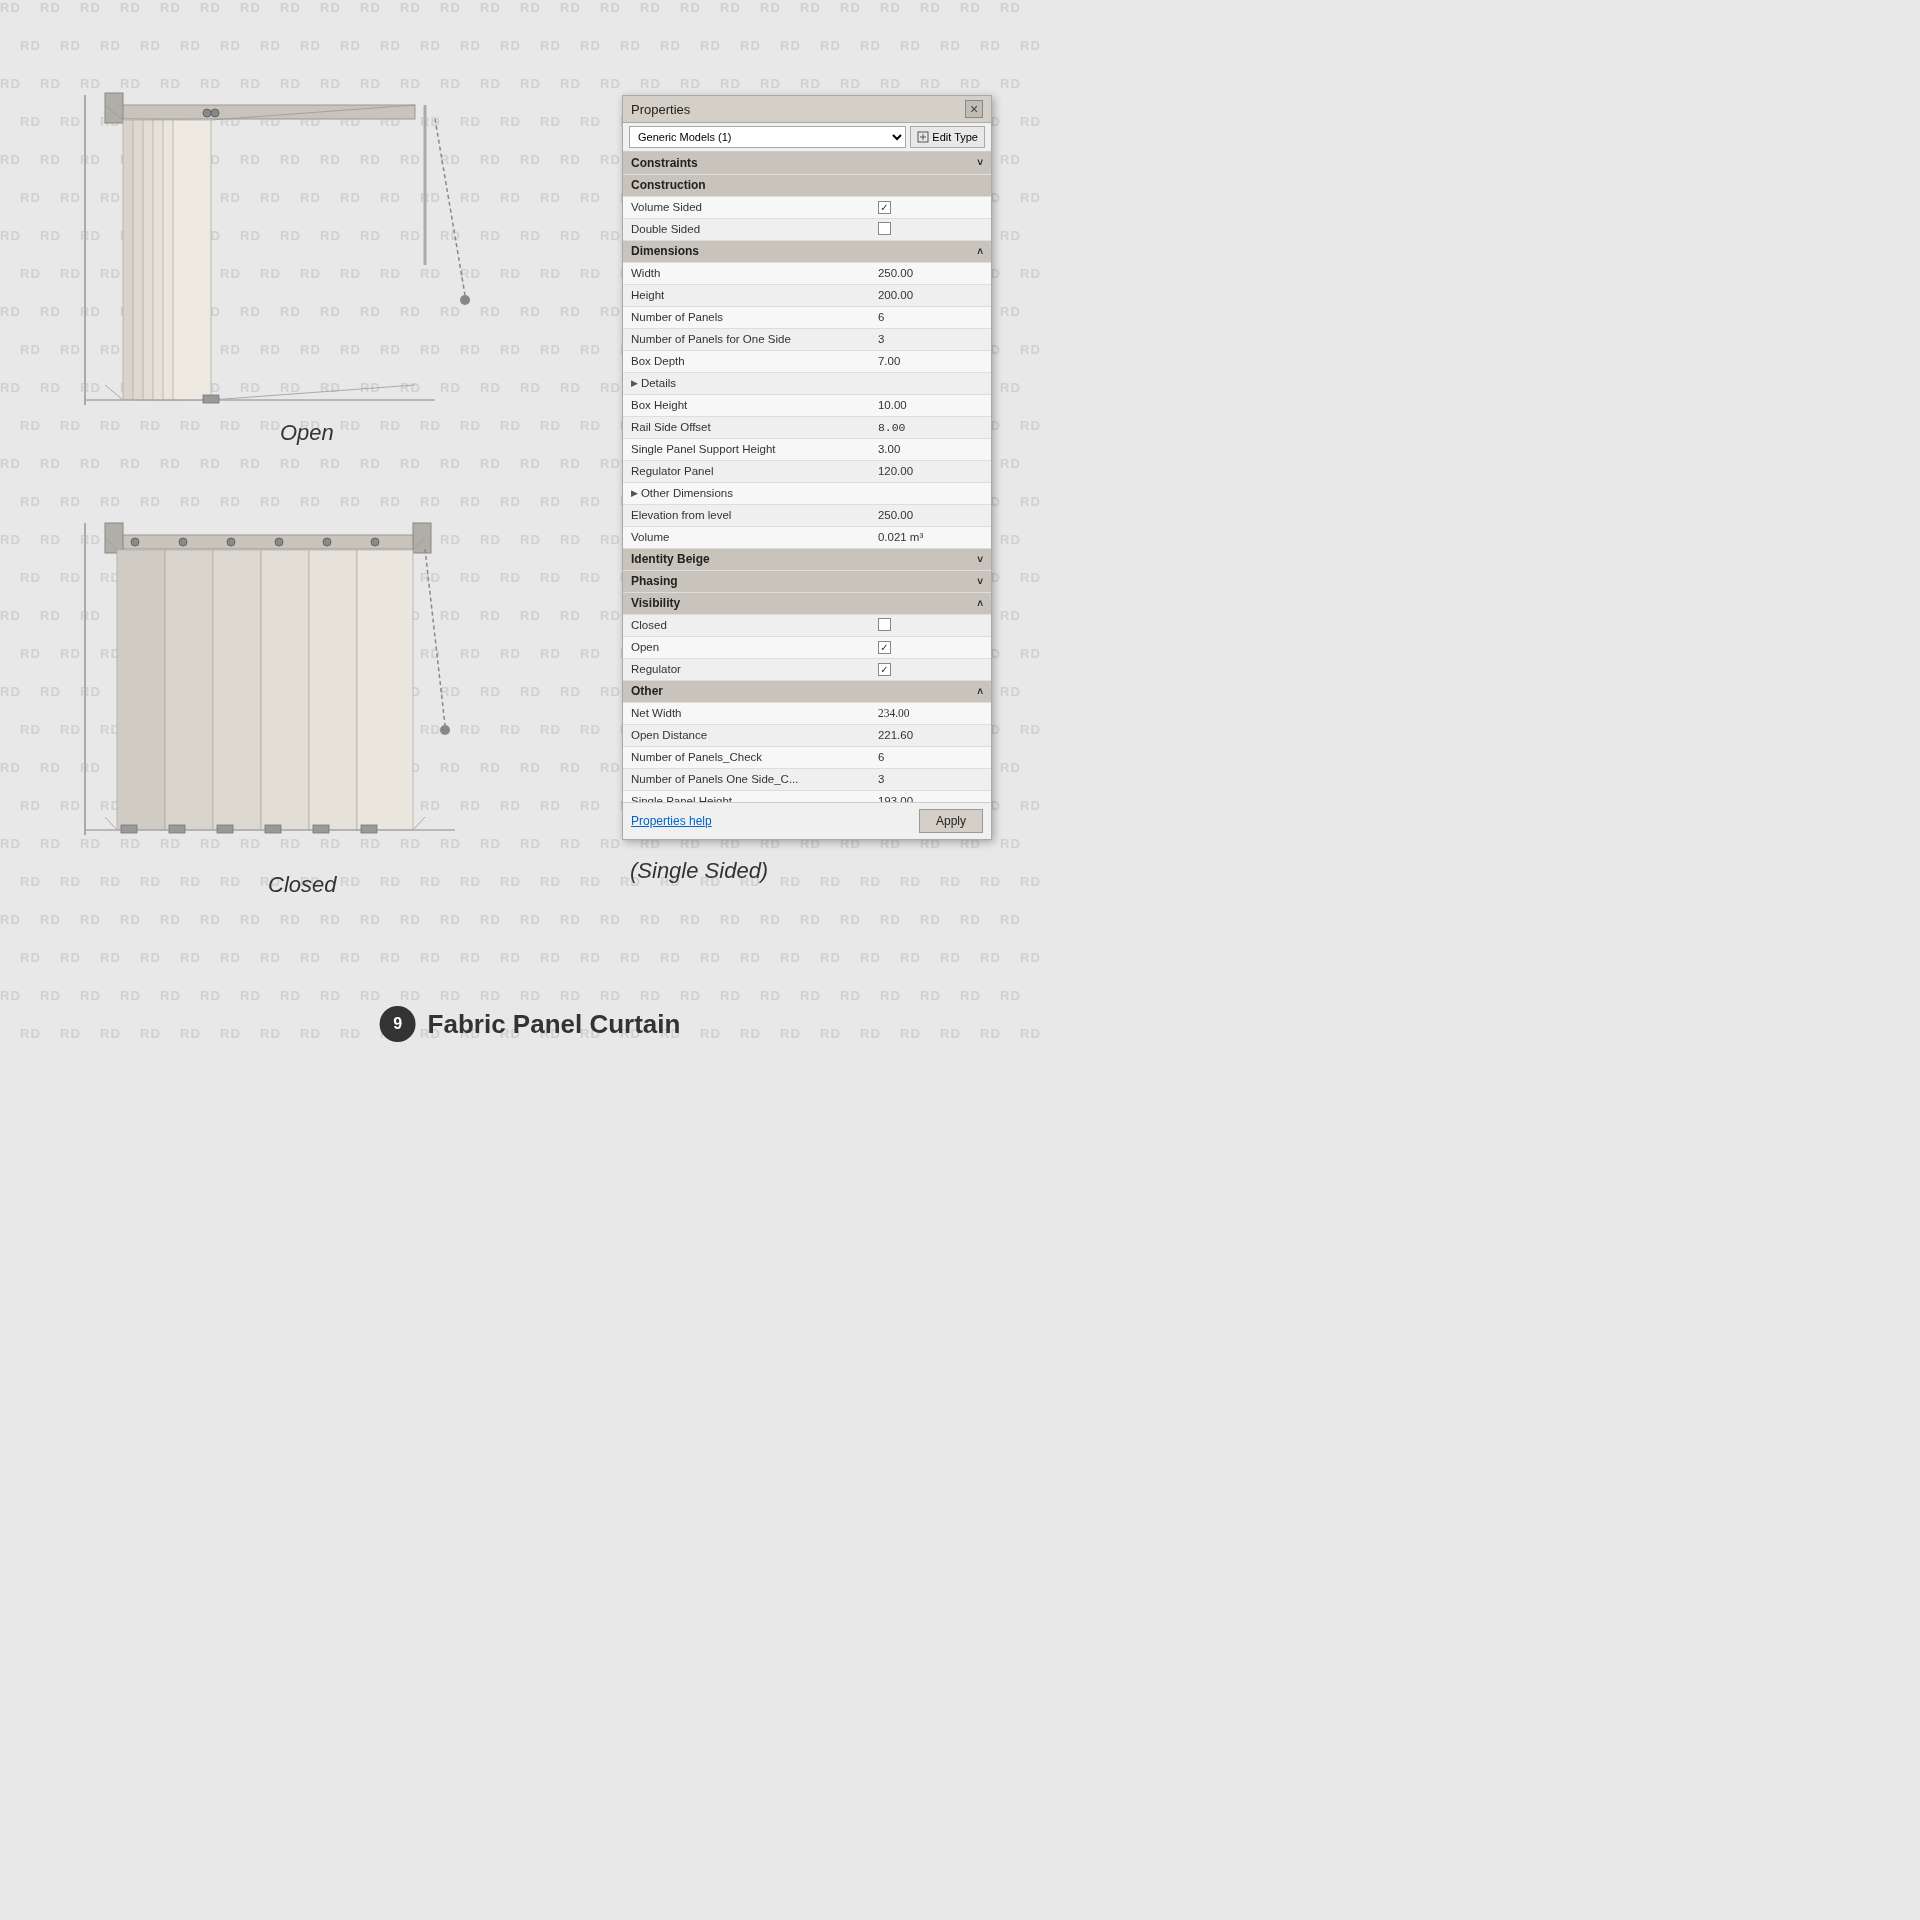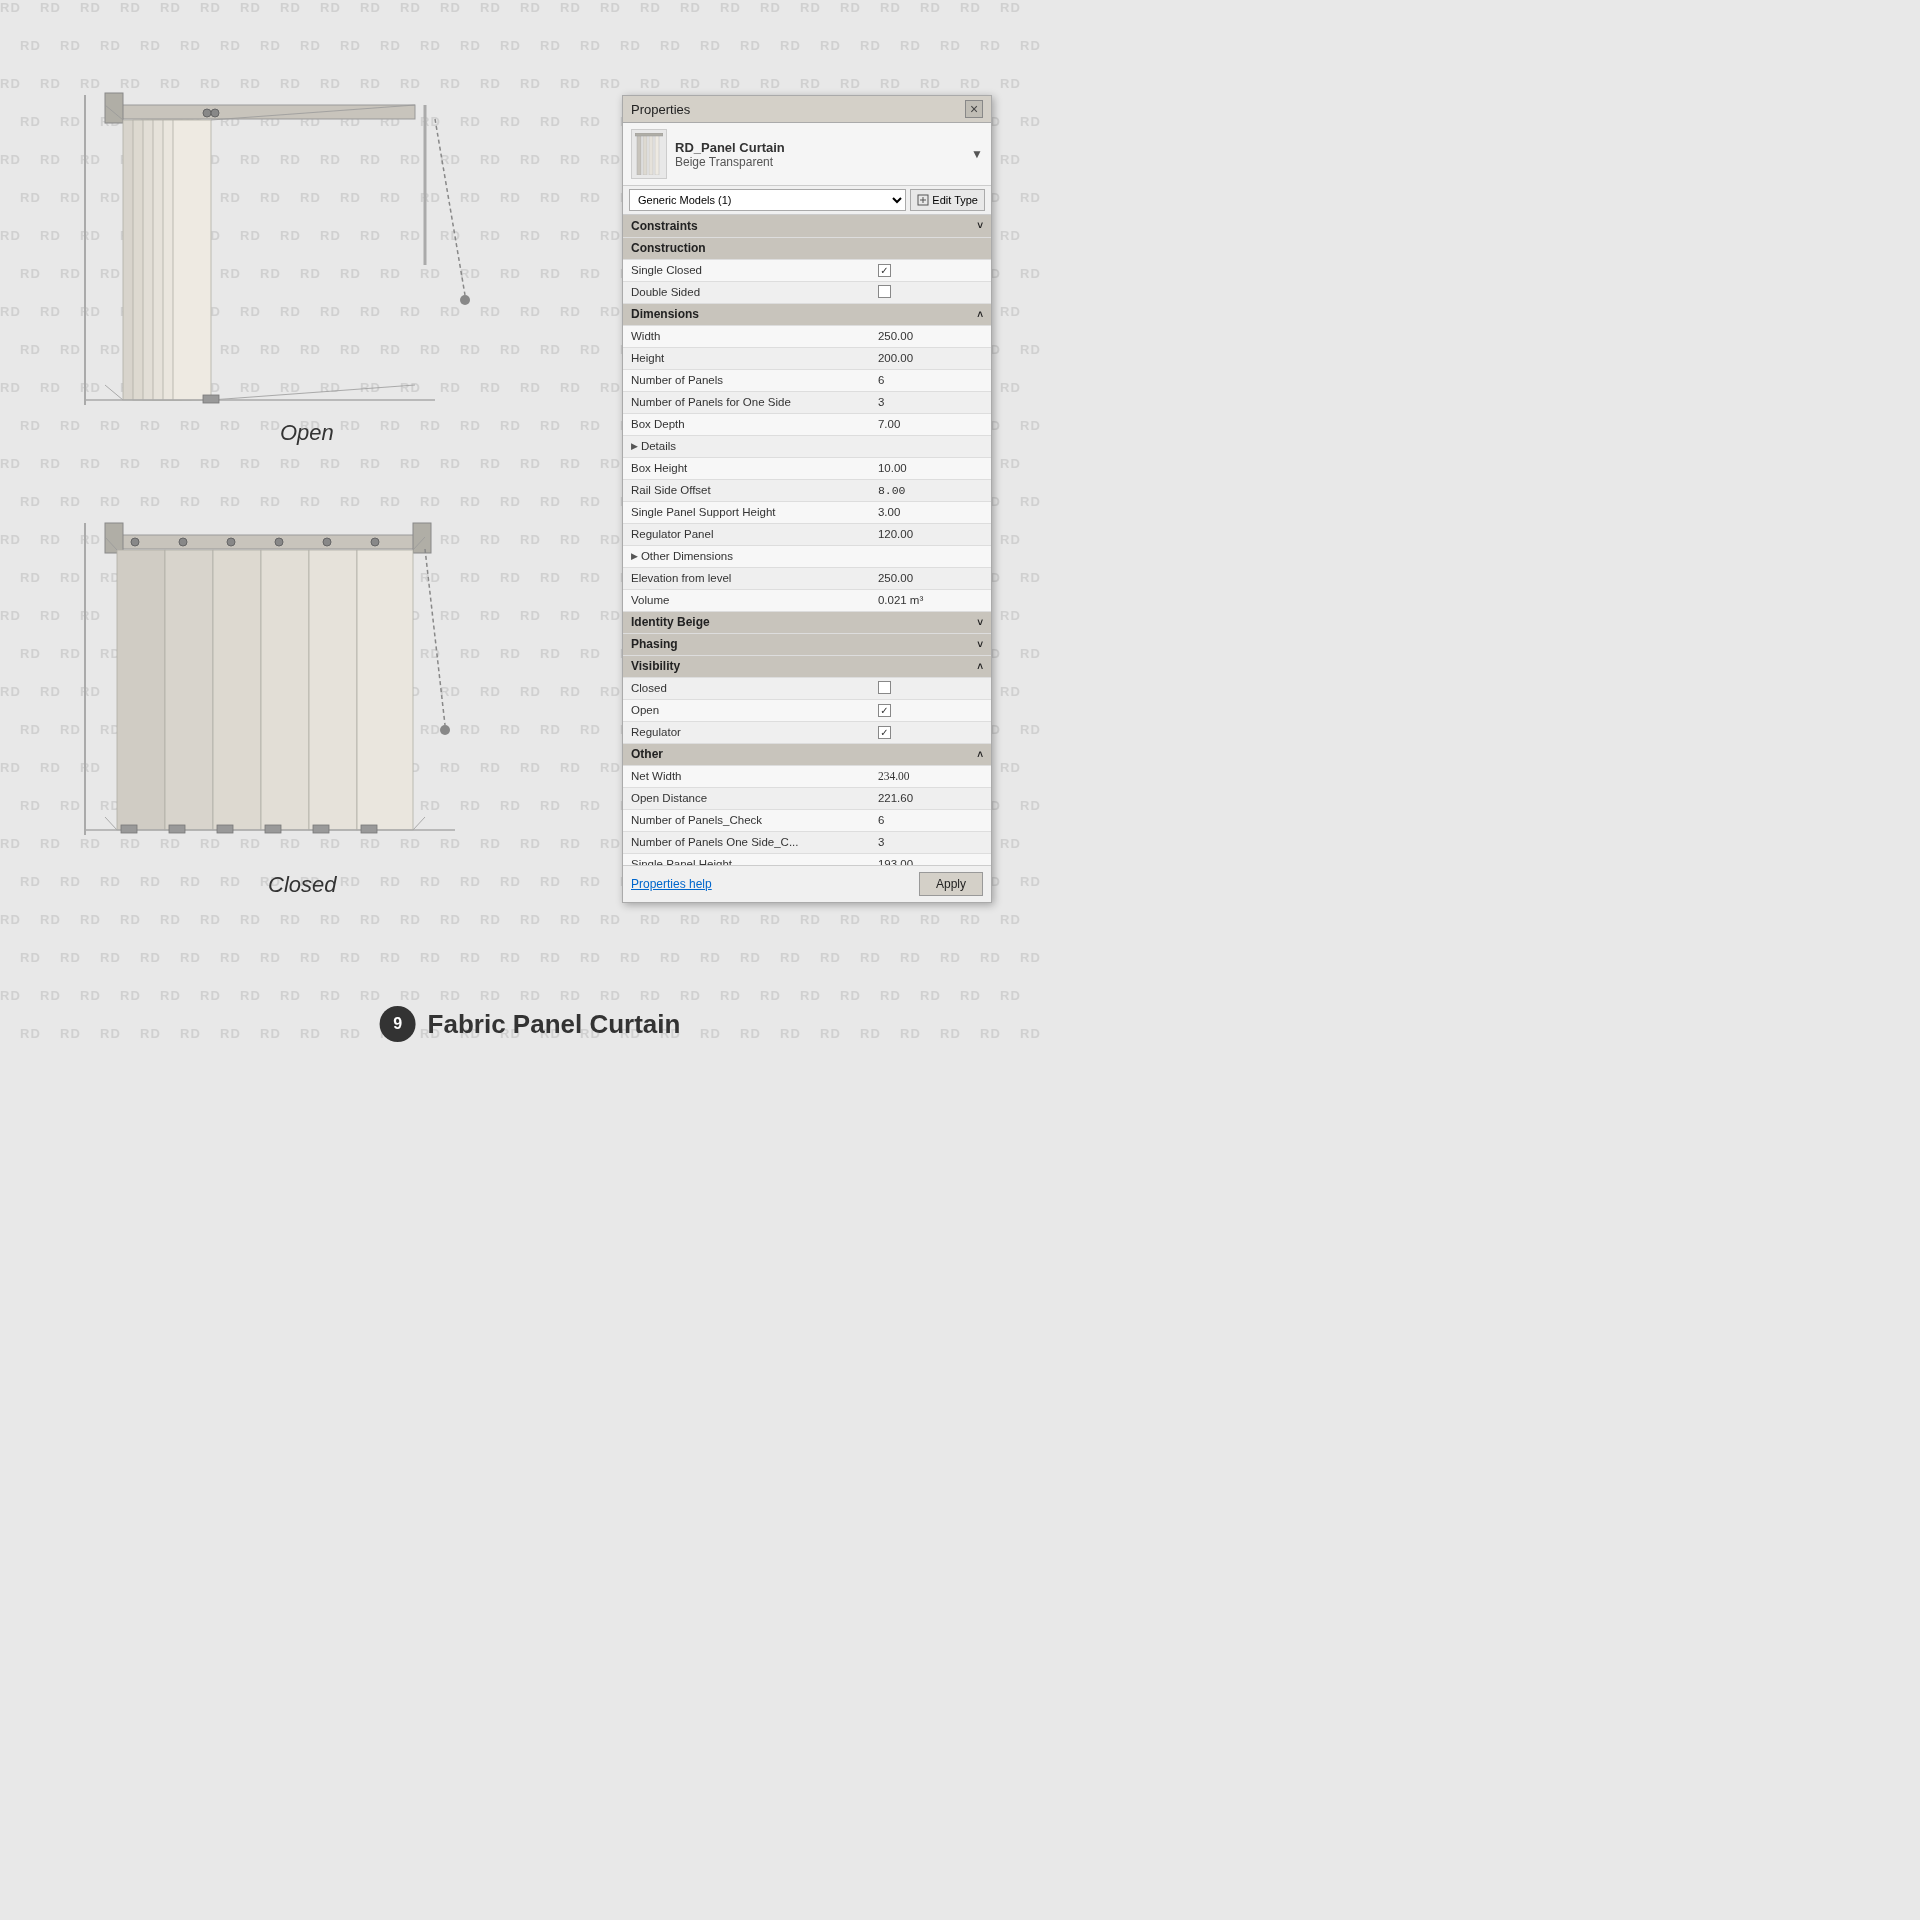--- a/index.html
+++ b/index.html
@@ -1105,37 +1105,20 @@
 
   <div class="label-single-sided">(Single Sided)</div>
 
   <div class="properties-panel">
 
     <div class="panel-titlebar">
       <span class="panel-title">Properties</span>
       <div class="panel-close">×</div>
     </div>
 
-    <div class="panel-header">
-      <div class="panel-icon">
-        <svg viewBox="0 0 28 42" xmlns="http://www.w3.org/2000/svg">
-
-          <rect x="2" y="0" width="4" height="42" fill="#c8c4bc" stroke="#aaa" stroke-width="0.5"></rect>
-          <rect x="8" y="2" width="4" height="40" fill="#ddd9d0" stroke="#bbb" stroke-width="0.5"></rect>
-          <rect x="14" y="2" width="4" height="40" fill="#e6e2da" stroke="#bbb" stroke-width="0.5"></rect>
-          <rect x="20" y="2" width="4" height="40" fill="#eeeae2" stroke="#bbb" stroke-width="0.5"></rect>
-          <rect x="0" y="0" width="28" height="3" fill="#b0aea6" stroke="#999" stroke-width="0.5"></rect>
-        </svg>
-      </div>
-      <div>
-        <div class="panel-name">RD_Panel Curtain</div>
-        <div class="panel-subname">Beige Transparent</div>
-      </div>
-      <div class="panel-dropdown-arrow">▼</div>
-    </div>
 
     <div class="panel-type-row">
       <select class="type-select">
         <option>Generic Models (1)</option>
       </select>
       <button class="edit-type-btn">
         <svg width="12" height="12" viewBox="0 0 12 12">
           <rect x="1" y="1" width="10" height="10" fill="none" stroke="#555" stroke-width="1"></rect>
           <line x1="3" y1="6" x2="9" y2="6" stroke="#555" stroke-width="1"></line>
           <line x1="6" y1="3" x2="6" y2="9" stroke="#555" stroke-width="1"></line>
@@ -1156,21 +1139,21 @@
               </td>
             </tr>
             <tr>
               <td colspan="2" class="section-header">
                 <div class="section-header-collapse">
                   <span>Construction</span>
                 </div>
               </td>
             </tr>
             <tr class="row-even">
-              <td class="prop-label"><span>Single Closed</span></td>
+              <td class="prop-label"><span>Volume Sided</span></td>
               <td class="prop-value">
                 <div class="checkbox checkbox-checked">✓</div>
               </td>
             </tr>
             <tr class="row-odd">
               <td class="prop-label"><span>Double Sided</span></td>
               <td class="prop-value"><div class="checkbox"></div></td>
             </tr>
             <tr>
               <td colspan="2" class="section-header">

